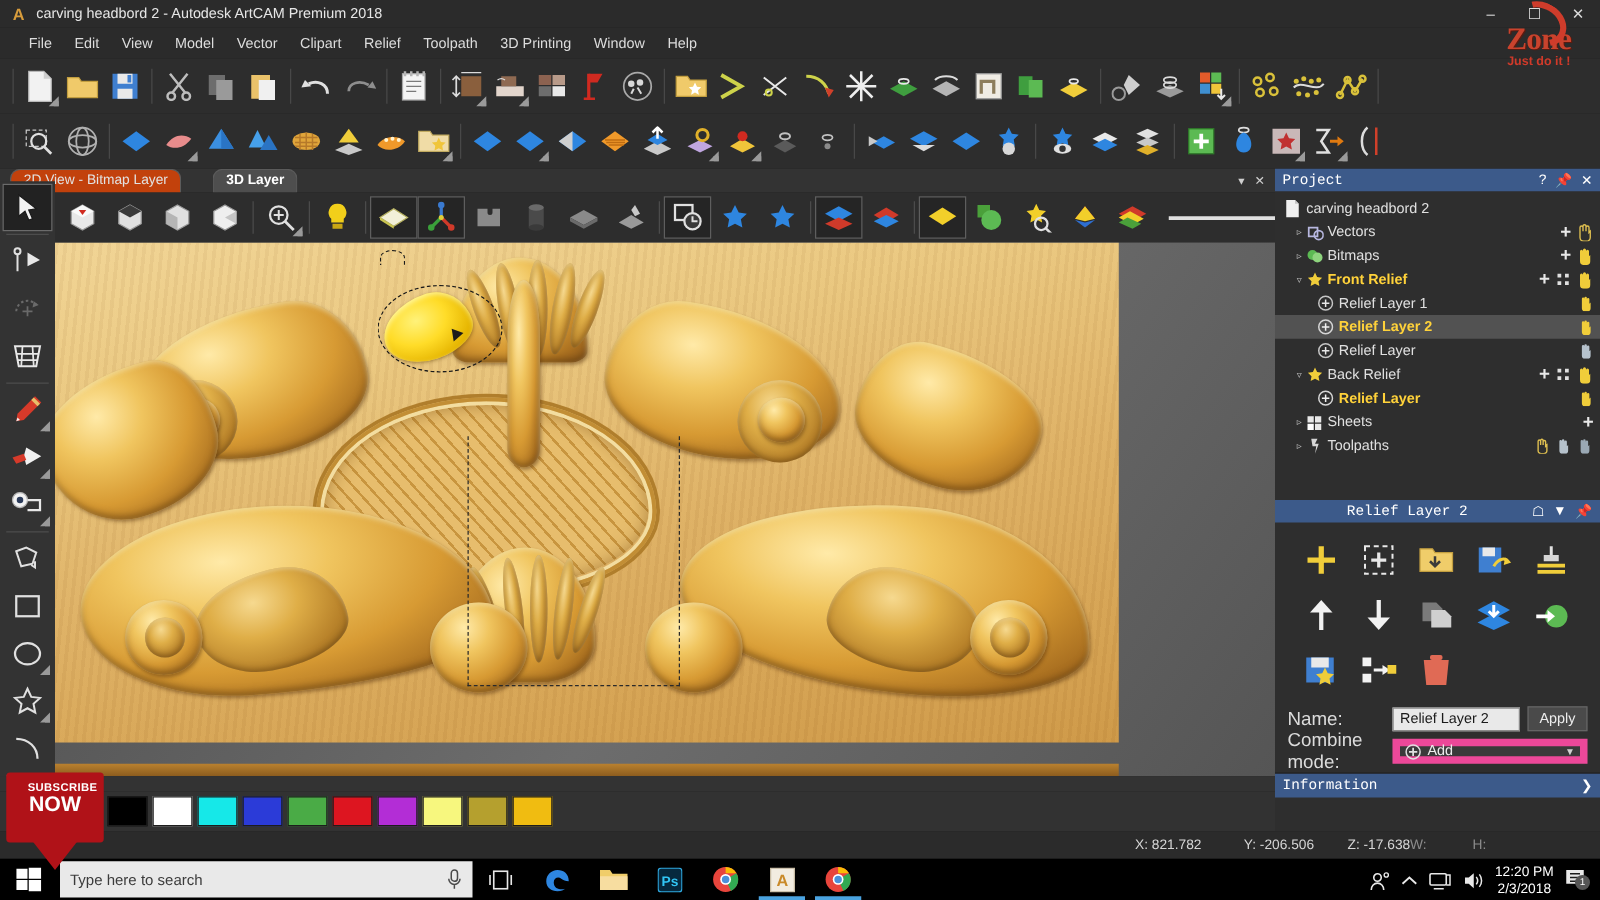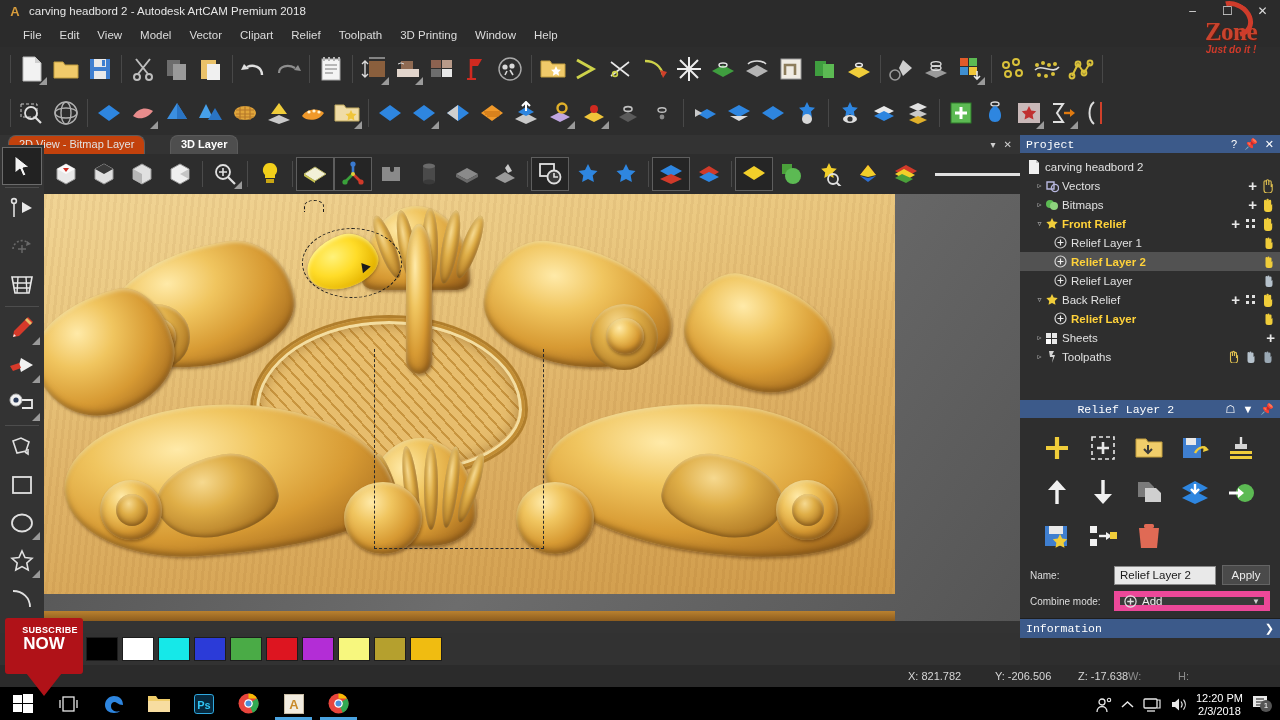--- a/index.html
+++ b/index.html
@@ -58,21 +58,21 @@
   .brand-logo {
     position: absolute; right: 4px; top: 4px; width: 90px; height: 66px;
     text-align: center; pointer-events: none; z-index: 40;
   }
   .brand-logo .bl-main {
     font-family: "Liberation Serif", serif; font-weight: bold; font-size: 25px;
     color: #c9432d; letter-spacing: -0.5px; line-height: 24px;
     text-shadow: 1px 1px 0 #5a1b10;
   }
   .brand-logo .bl-sub {
-    font-size: 10px; color: #d03a2a; font-weight: bold; line-height: 12px; font-style: italic;
+    font-size: 10px; color: #d03a2a; font-weight: bold; line-height: 12px;
   }
   .brand-swoosh {
     position: absolute; top: -2px; left: 26px; width: 42px; height: 34px;
     border: 5px solid #cf3c2b; border-radius: 50%;
     border-left-color: transparent; border-bottom-color: transparent;
     transform: rotate(30deg);
   }
 
   
   .tabstrip {
@@ -237,21 +237,21 @@
 
   
   .rl-grid {
     display: flex; flex-wrap: wrap; padding: 8px 14px 4px 14px; gap: 0;
   }
   .rl-btn {
     width: 46px; height: 44px; display: flex; align-items: center; justify-content: center;
   }
 
   .field-row { display: flex; align-items: center; padding: 4px 10px; height: 26px; }
-  .field-label { width: 84px; font-size: 10px; color: #dcdcdc; }
+  .field-label { width: 84px; font-size: 15px; color: #dcdcdc; }
   .text-input {
     flex: 1; height: 19px; background: #e9e9e9; border: 1px solid #8a8a8a;
     color: #1a1a1a; font-size: 11.5px; padding: 0 5px; line-height: 17px;
   }
   .apply-btn {
     width: 48px; height: 20px; margin-left: 6px; background: #4a4a4a;
     border: 1px solid #646464; color: #ececec; font-size: 11.5px;
     display: flex; align-items: center; justify-content: center;
   }
   .combo {
@@ -1464,20 +1464,29 @@
     <div class="start-btn">
       <svg width="20" height="20" viewBox="0 0 20 20">
           <g fill="#fff">
             <rect x="0" y="1" width="9" height="8"></rect>
             <rect x="10" y="0" width="10" height="9"></rect>
             <rect x="0" y="10" width="9" height="8"></rect>
             <rect x="10" y="10" width="10" height="9"></rect>
           </g>
         </svg>
     </div>
+    <div class="search-box">
+      <span class="sb-text">Type here to search</span>
+      <span>
+        <svg width="13" height="17" viewBox="0 0 13 17">
+            <rect x="4" y="1" width="5" height="9" rx="2.5" fill="none" stroke="#4a4a4a" stroke-width="1.2"></rect>
+            <path d="M2 8a4.5 4.5 0 009 0M6.5 12.5V16" stroke="#4a4a4a" stroke-width="1.2" fill="none"></path>
+          </svg>
+      </span>
+    </div>
     <div class="tb-task">
       <svg width="20" height="16" viewBox="0 0 20 16">
           <rect x="4" y="1" width="11" height="14" fill="none" stroke="#e8e8e8" stroke-width="1.3"></rect>
           <path d="M1 4v8M18 4v8" stroke="#e8e8e8" stroke-width="1.3"></path>
         </svg>
     </div>
     <div class="tb-task">
       <svg width="22" height="22" viewBox="0 0 22 22">
           <path d="M20 12c0-6-4-9-9-9S2 7 2 12c0 5 4 8 9 8 3 0 5-1 6-2-2 1-9 1-9-5 0-4 4-5 6-3 2 1 3 2 6 2z" fill="#2e86e0"></path>
         </svg>

